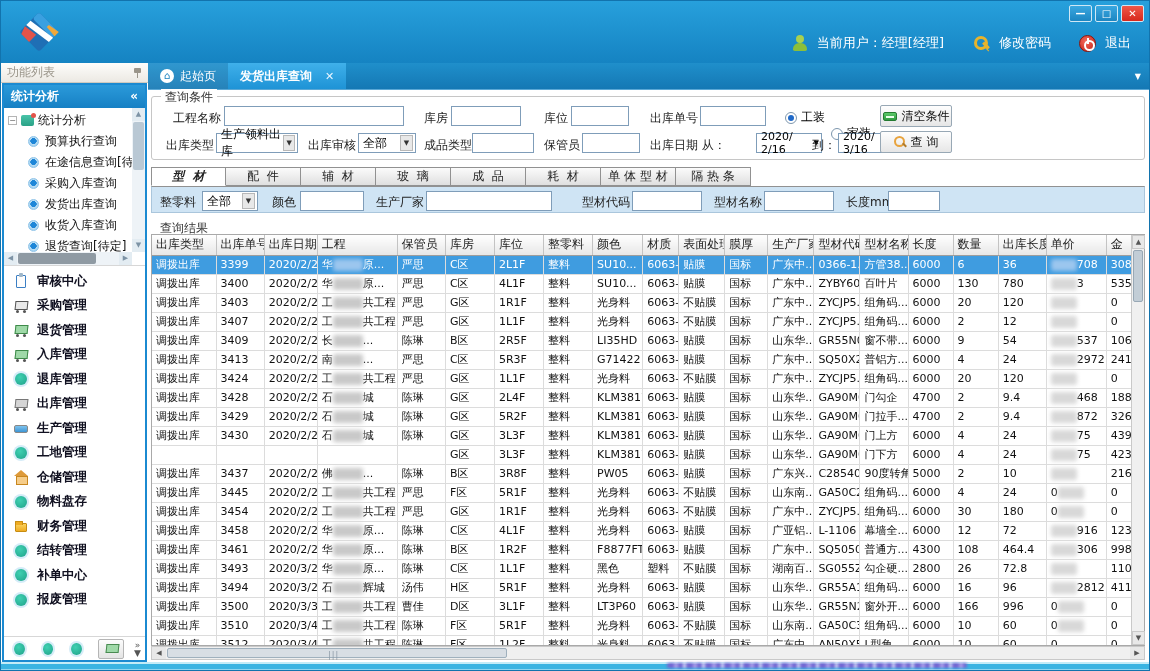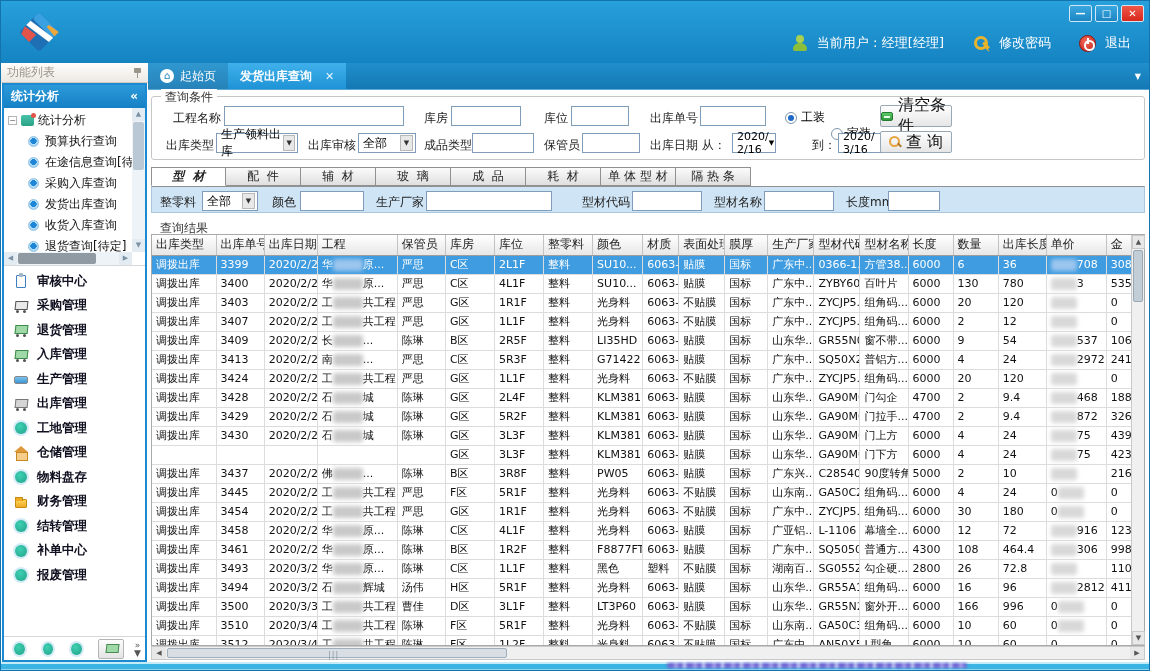--- a/index.html
+++ b/index.html
@@ -132,21 +132,21 @@
   .inp { position:absolute; height:20px; border:1px solid #7f9db9; background:#fff; }
   .sel { position:absolute; height:20px; border:1px solid #7f9db9; background:#fff;
     display:flex; align-items:center; justify-content:space-between; font-size:12px; padding:0 2px 0 4px; }
   .sel .dd { font-size:7px; color:#333; background:#e8e8e8; border:1px solid #b8b8b8;
     width:13px; height:16px; text-align:center; line-height:15px; }
   .radio-row { position:absolute; display:flex; align-items:center; gap:4px; font-size:12px; }
   .radio { position:relative; width:12px; height:12px; border:1px solid #7d96ad; border-radius:50%; background:#fff; }
   .radio.sel2::after { content:""; position:absolute; inset:2px; border-radius:50%; background:#1f69c9; }
   .btn { position:absolute; width:72px; height:22px; border:1px solid #98a8b5; border-radius:2px;
     background:linear-gradient(#fefefe,#e6e6e6); display:flex; align-items:center; justify-content:center;
-    gap:5px; font-size:16px; color:#111; }
+    gap:5px; font-size:12px; color:#111; }
   .ic-clear { width:14px; height:9px; background:linear-gradient(#5cc96a,#2f9b3f); border:1px solid #237a30;
     border-radius:2px; position:relative; }
   .ic-clear::after { content:""; position:absolute; left:2px; top:3px; right:2px; height:2px; background:#eaffea; }
   .ic-mag { position:relative; width:12px; height:12px; }
   .ic-mag::before { content:""; position:absolute; left:0; top:0; width:7px; height:7px;
     border:2px solid #e8a33d; border-radius:50%; }
   .ic-mag::after { content:""; position:absolute; left:8px; top:8px; width:5px; height:2px;
     background:#b07a2a; transform:rotate(45deg); }
 
   
@@ -295,26 +295,30 @@
           </div>
           <div class="module-item">
             <span class="ic ic-cart-green"></span>
             <span>退货管理</span>
           </div>
           <div class="module-item">
             <span class="ic ic-cart-green"></span>
             <span>入库管理</span>
           </div>
           <div class="module-item">
+            <span class="ic ic-circle"></span>
+            <span>退库管理</span>
+          </div>
+          <div class="module-item">
+            <span class="ic ic-cart-grey"></span>
+            <span>出库管理</span>
+          </div>
+          <div class="module-item">
             <span class="ic ic-bluebar"></span>
             <span>生产管理</span>
-          </div>
-          <div class="module-item">
-            <span class="ic ic-cart-grey"></span>
-            <span>出库管理</span>
           </div>
           <div class="module-item">
             <span class="ic ic-circle"></span>
             <span>工地管理</span>
           </div>
           <div class="module-item">
             <span class="ic ic-house"></span>
             <span>仓储管理</span>
           </div>
           <div class="module-item">
@@ -395,21 +399,21 @@
         <span class="lb" style="left:156px;top:40px">出库审核</span>
         <span class="sel" style="left:206px;top:36px;width:58px">
           <span>全部</span>
             <span class="dd">▼</span>
         </span>
         <span class="lb" style="left:272px;top:40px">成品类型</span>
         <span class="inp" style="left:320px;top:36px;width:62px"></span>
         <span class="lb" style="left:392px;top:40px">保管员</span>
         <span class="inp" style="left:430px;top:36px;width:58px"></span>
         <span class="lb" style="left:498px;top:40px">出库日期 从：</span>
-        <span class="sel" style="left:580px;top:36px;width:44px">
+        <span class="sel" style="left:604px;top:36px;width:66px">
           <span style="font-size:11px">2020/ 2/16</span>
             <span style="font-size:7px">▼</span>
         </span>
         <span class="lb" style="left:660px;top:40px">到：</span>
         <span class="sel" style="left:686px;top:36px;width:66px">
           <span style="font-size:11px">2020/ 3/16</span>
             <span style="font-size:7px">▼</span>
         </span>
         <span class="btn" style="left:728px;top:34px">
           <span class="ic-mag"></span>

